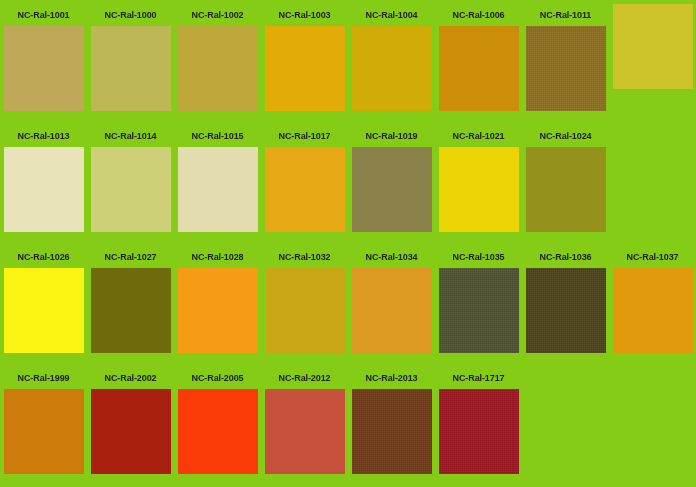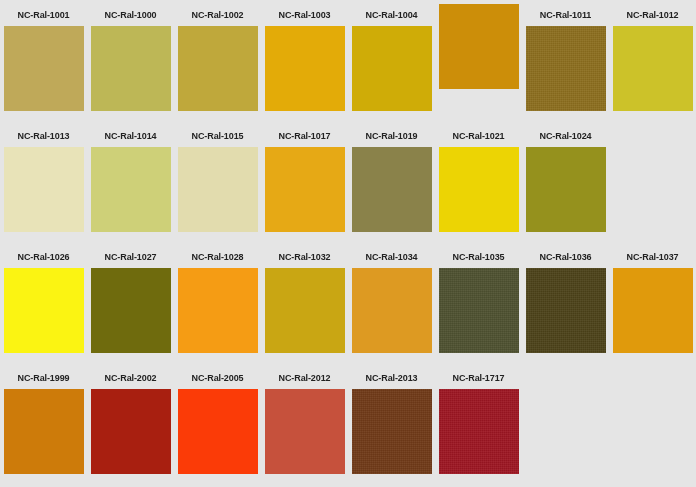--- a/index.html
+++ b/index.html
@@ -11,21 +11,21 @@
   body {
     width: 696px;
     height: 487px;
     font-family: "Liberation Sans", sans-serif;
     overflow: hidden;
   }
   #chart-root {
     width: 696px;
     height: 487px;
     position: relative;
-    background: #e5e5e5;
+    background: #84cc16;
     box-sizing: border-box;
   }
   .swatch-grid {
     display: flex;
     flex-direction: column;
     width: 696px;
     padding-top: 4px;
     box-sizing: border-box;
   }
   .swatch-row {
@@ -91,28 +91,28 @@
         </div>
         <div class="swatch-cell">
           <div class="swatch-label">NC-Ral-1003</div>
           <div class="swatch-chip" style="background-color: rgb(227, 171, 8);"></div>
         </div>
         <div class="swatch-cell">
           <div class="swatch-label">NC-Ral-1004</div>
           <div class="swatch-chip" style="background-color: rgb(207, 172, 7);"></div>
         </div>
         <div class="swatch-cell">
+          <div class="swatch-label">NC-Ral-1006</div>
           <div class="swatch-chip" style="background-color: rgb(204, 142, 9);"></div>
         </div>
         <div class="swatch-cell">
           <div class="swatch-label">NC-Ral-1011</div>
           <div class="swatch-chip textured" style="background-color: rgb(140, 110, 30);"></div>
         </div>
         <div class="swatch-cell">
-          <div class="swatch-label">NC-Ral-1012</div>
           <div class="swatch-chip" style="background-color: rgb(204, 194, 41);"></div>
         </div>
       </div>
       <div class="swatch-row">
         <div class="swatch-cell">
           <div class="swatch-label">NC-Ral-1013</div>
           <div class="swatch-chip" style="background-color: rgb(232, 227, 184);"></div>
         </div>
         <div class="swatch-cell">
           <div class="swatch-label">NC-Ral-1014</div>

